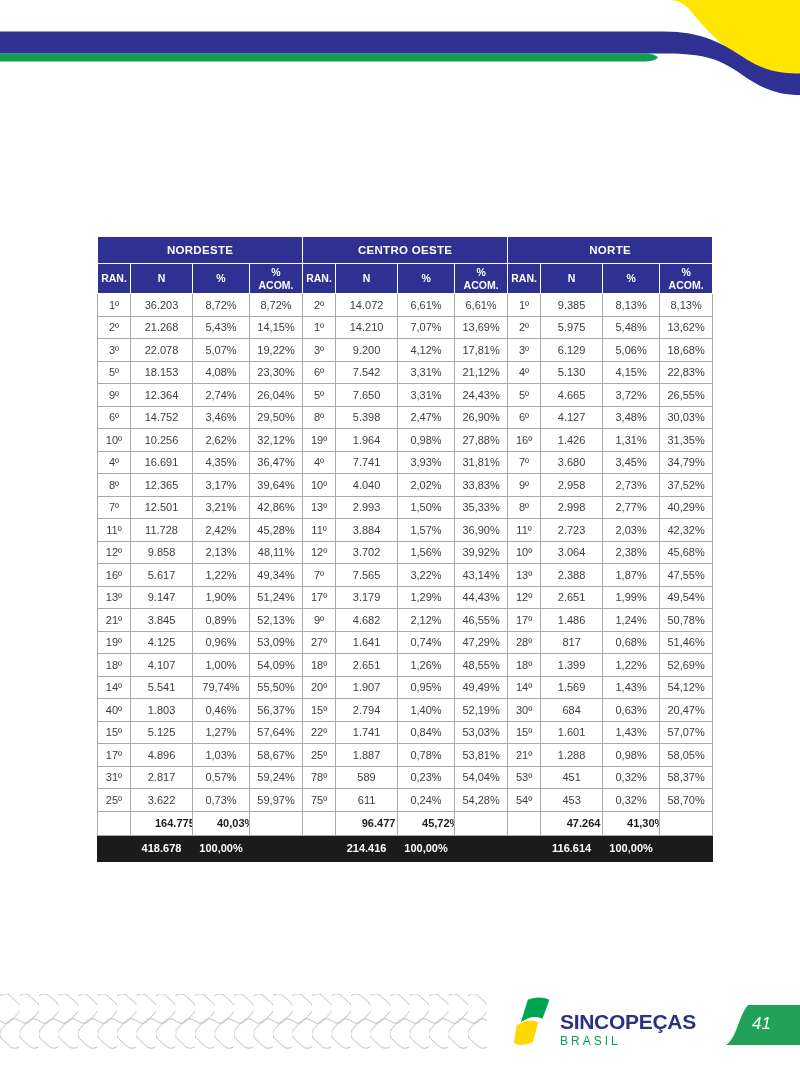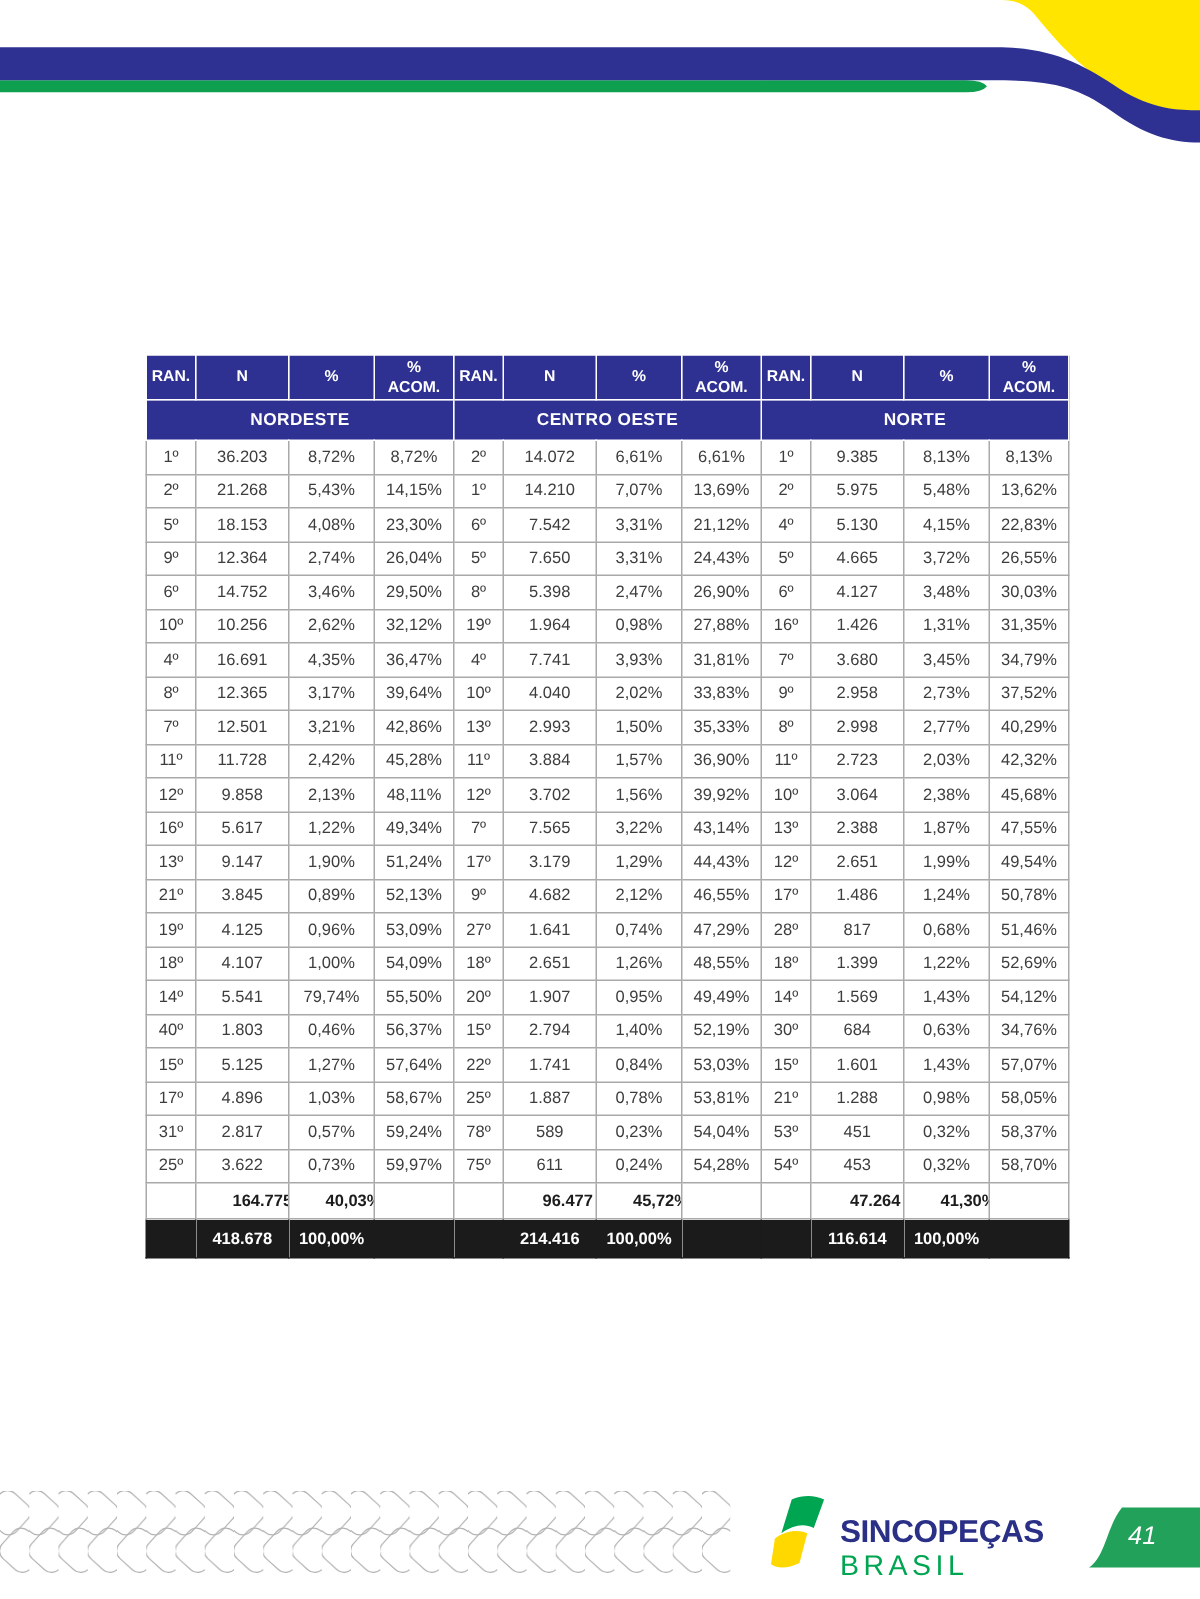--- a/index.html
+++ b/index.html
@@ -22,21 +22,21 @@
   table.rank tbody{border:1.5px solid #5a5a5a;}
   table.rank tr.subtotal td{font-weight:bold;color:#1c1c1c;height:23px;padding-left:24px;}
   table.rank tr.total td{background:#1b1b1b;color:#fff;font-weight:bold;
     border-color:#1b1b1b;height:25px;}
 
   
   .chain{position:absolute;left:0;top:994px;}
   .logo{position:absolute;left:514px;top:993px;display:flex;align-items:flex-start;}
   .logo-text{margin-left:8px;padding-top:18px;}
   .logo-title{color:#2b3087;font-weight:bold;font-size:21px;letter-spacing:-.3px;line-height:1;}
-  .logo-sub{color:#00a551;font-size:19px;letter-spacing:3px;line-height:1;margin-top:3px;}
+  .logo-sub{color:#00a551;font-size:12px;letter-spacing:3px;line-height:1;margin-top:3px;}
   .page-tab{position:absolute;left:724px;top:1002px;width:76px;height:46px;}
   .page-num{position:absolute;left:752px;top:1014px;color:#fff;font-size:17px;
     font-style:italic;}
 </style>
 </head>
 <body>
 
 <div class="page">
 
   <svg class="banner" viewBox="0 0 800 110">
@@ -56,41 +56,41 @@
           <col style="width:62px">
           <col style="width:57px">
           <col style="width:53px">
         <col style="width:33px">
           <col style="width:62px">
           <col style="width:57px">
           <col style="width:53px">
       </colgroup>
       <thead>
           <tr>
+            <th class="region" colspan="4">NORDESTE</th>
+            <th class="region" colspan="4">CENTRO OESTE</th>
+            <th class="region" colspan="4">NORTE</th>
+          </tr>
+          <tr>
             <th class="col">RAN.</th>
             <th class="col">N</th>
             <th class="col">%</th>
             <th class="col">%
 ACOM.</th>
             <th class="col">RAN.</th>
             <th class="col">N</th>
             <th class="col">%</th>
             <th class="col">%
 ACOM.</th>
             <th class="col">RAN.</th>
             <th class="col">N</th>
             <th class="col">%</th>
             <th class="col">%
 ACOM.</th>
           </tr>
-          <tr>
-            <th class="region" colspan="4">NORDESTE</th>
-            <th class="region" colspan="4">CENTRO OESTE</th>
-            <th class="region" colspan="4">NORTE</th>
-          </tr>
         </thead>
       <tbody>
           <tr>
             <td>1º</td>
             <td>36.203</td>
             <td>8,72%</td>
             <td>8,72%</td>
             <td>2º</td>
             <td>14.072</td>
             <td>6,61%</td>
@@ -108,20 +108,34 @@
             <td>1º</td>
             <td>14.210</td>
             <td>7,07%</td>
             <td>13,69%</td>
             <td>2º</td>
             <td>5.975</td>
             <td>5,48%</td>
             <td>13,62%</td>
           </tr>
           <tr>
+            <td>3º</td>
+            <td>22.078</td>
+            <td>5,07%</td>
+            <td>19,22%</td>
+            <td>3º</td>
+            <td>9.200</td>
+            <td>4,12%</td>
+            <td>17,81%</td>
+            <td>3º</td>
+            <td>6.129</td>
+            <td>5,06%</td>
+            <td>18,68%</td>
+          </tr>
+          <tr>
             <td>5º</td>
             <td>18.153</td>
             <td>4,08%</td>
             <td>23,30%</td>
             <td>6º</td>
             <td>7.542</td>
             <td>3,31%</td>
             <td>21,12%</td>
             <td>4º</td>
             <td>5.130</td>
@@ -329,21 +343,21 @@
             <td>1.803</td>
             <td>0,46%</td>
             <td>56,37%</td>
             <td>15º</td>
             <td>2.794</td>
             <td>1,40%</td>
             <td>52,19%</td>
             <td>30º</td>
             <td>684</td>
             <td>0,63%</td>
-            <td>34,76%</td>
+            <td>20,47%</td>
           </tr>
           <tr>
             <td>15º</td>
             <td>5.125</td>
             <td>1,27%</td>
             <td>57,64%</td>
             <td>22º</td>
             <td>1.741</td>
             <td>0,84%</td>
             <td>53,03%</td>

